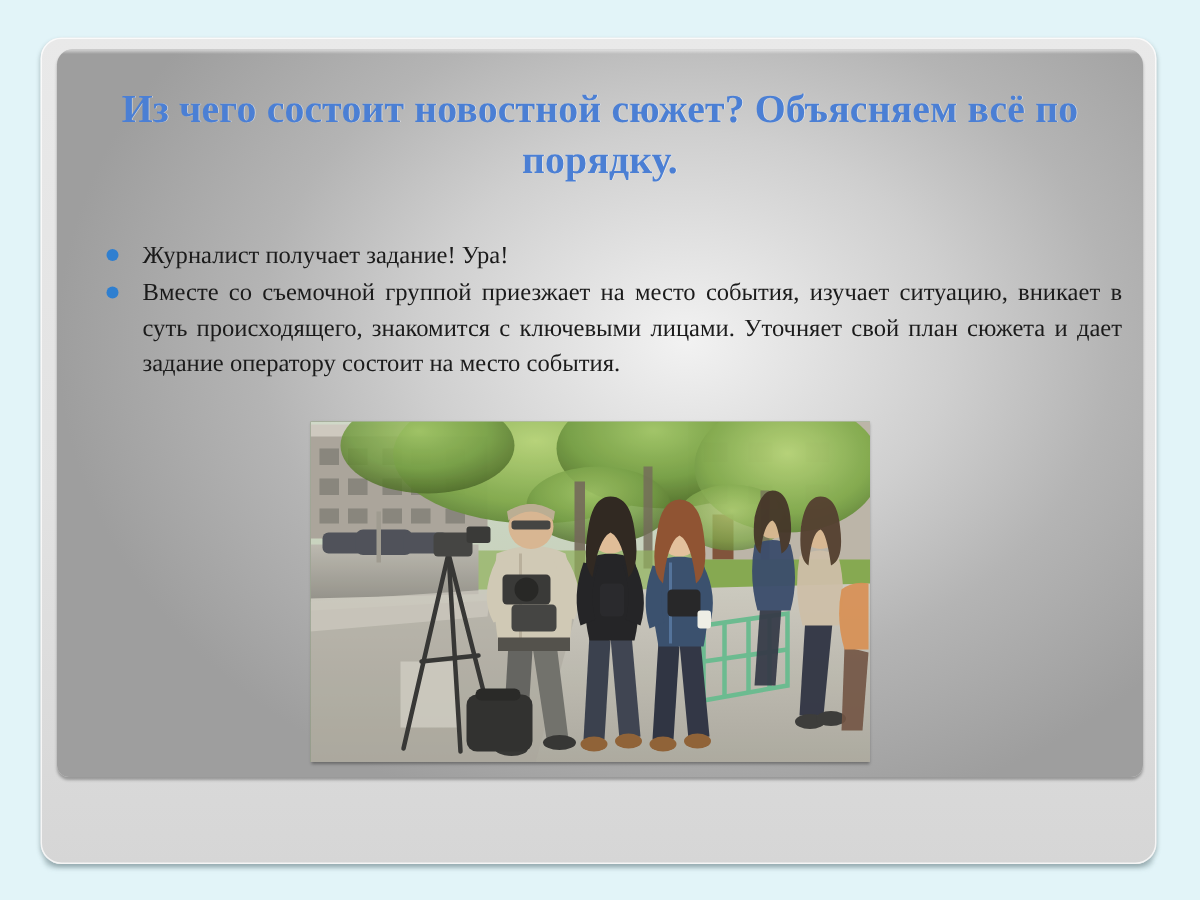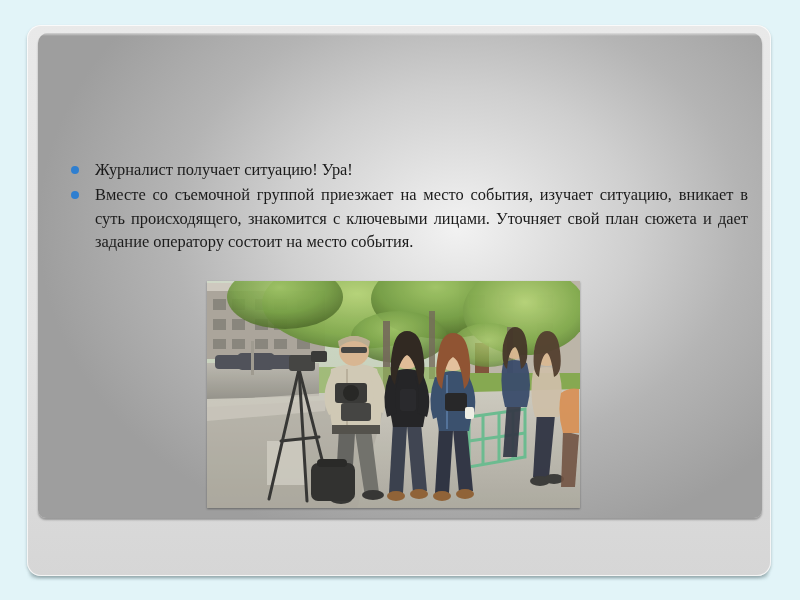--- a/index.html
+++ b/index.html
@@ -115,26 +115,27 @@
   }
   #photo svg { display: block; }
 </style>
 </head>
 <body>
 
 <div id="slide-frame">
 
   <div id="content-panel">
 
+    <div id="slide-title">Из чего состоит новостной сюжет? Объясняем всё по порядку.</div>
 
     <div id="bullet-list">
 
       <div class="bullet-item">
         <span class="bullet-dot"></span>
-        <span class="bullet-text">Журналист получает ситуацию! Ура!</span>
+        <span class="bullet-text">Журналист получает задание! Ура!</span>
       </div>
 
       <div class="bullet-item">
         <span class="bullet-dot"></span>
         <span class="bullet-text">Вместе со съемочной группой приезжает на место события, изучает ситуацию, вникает в суть происходящего, знакомится с ключевыми лицами. Уточняет свой план сюжета и дает задание оператору состоит на место события.</span>
       </div>
 
     </div>
 
     <div id="photo">

